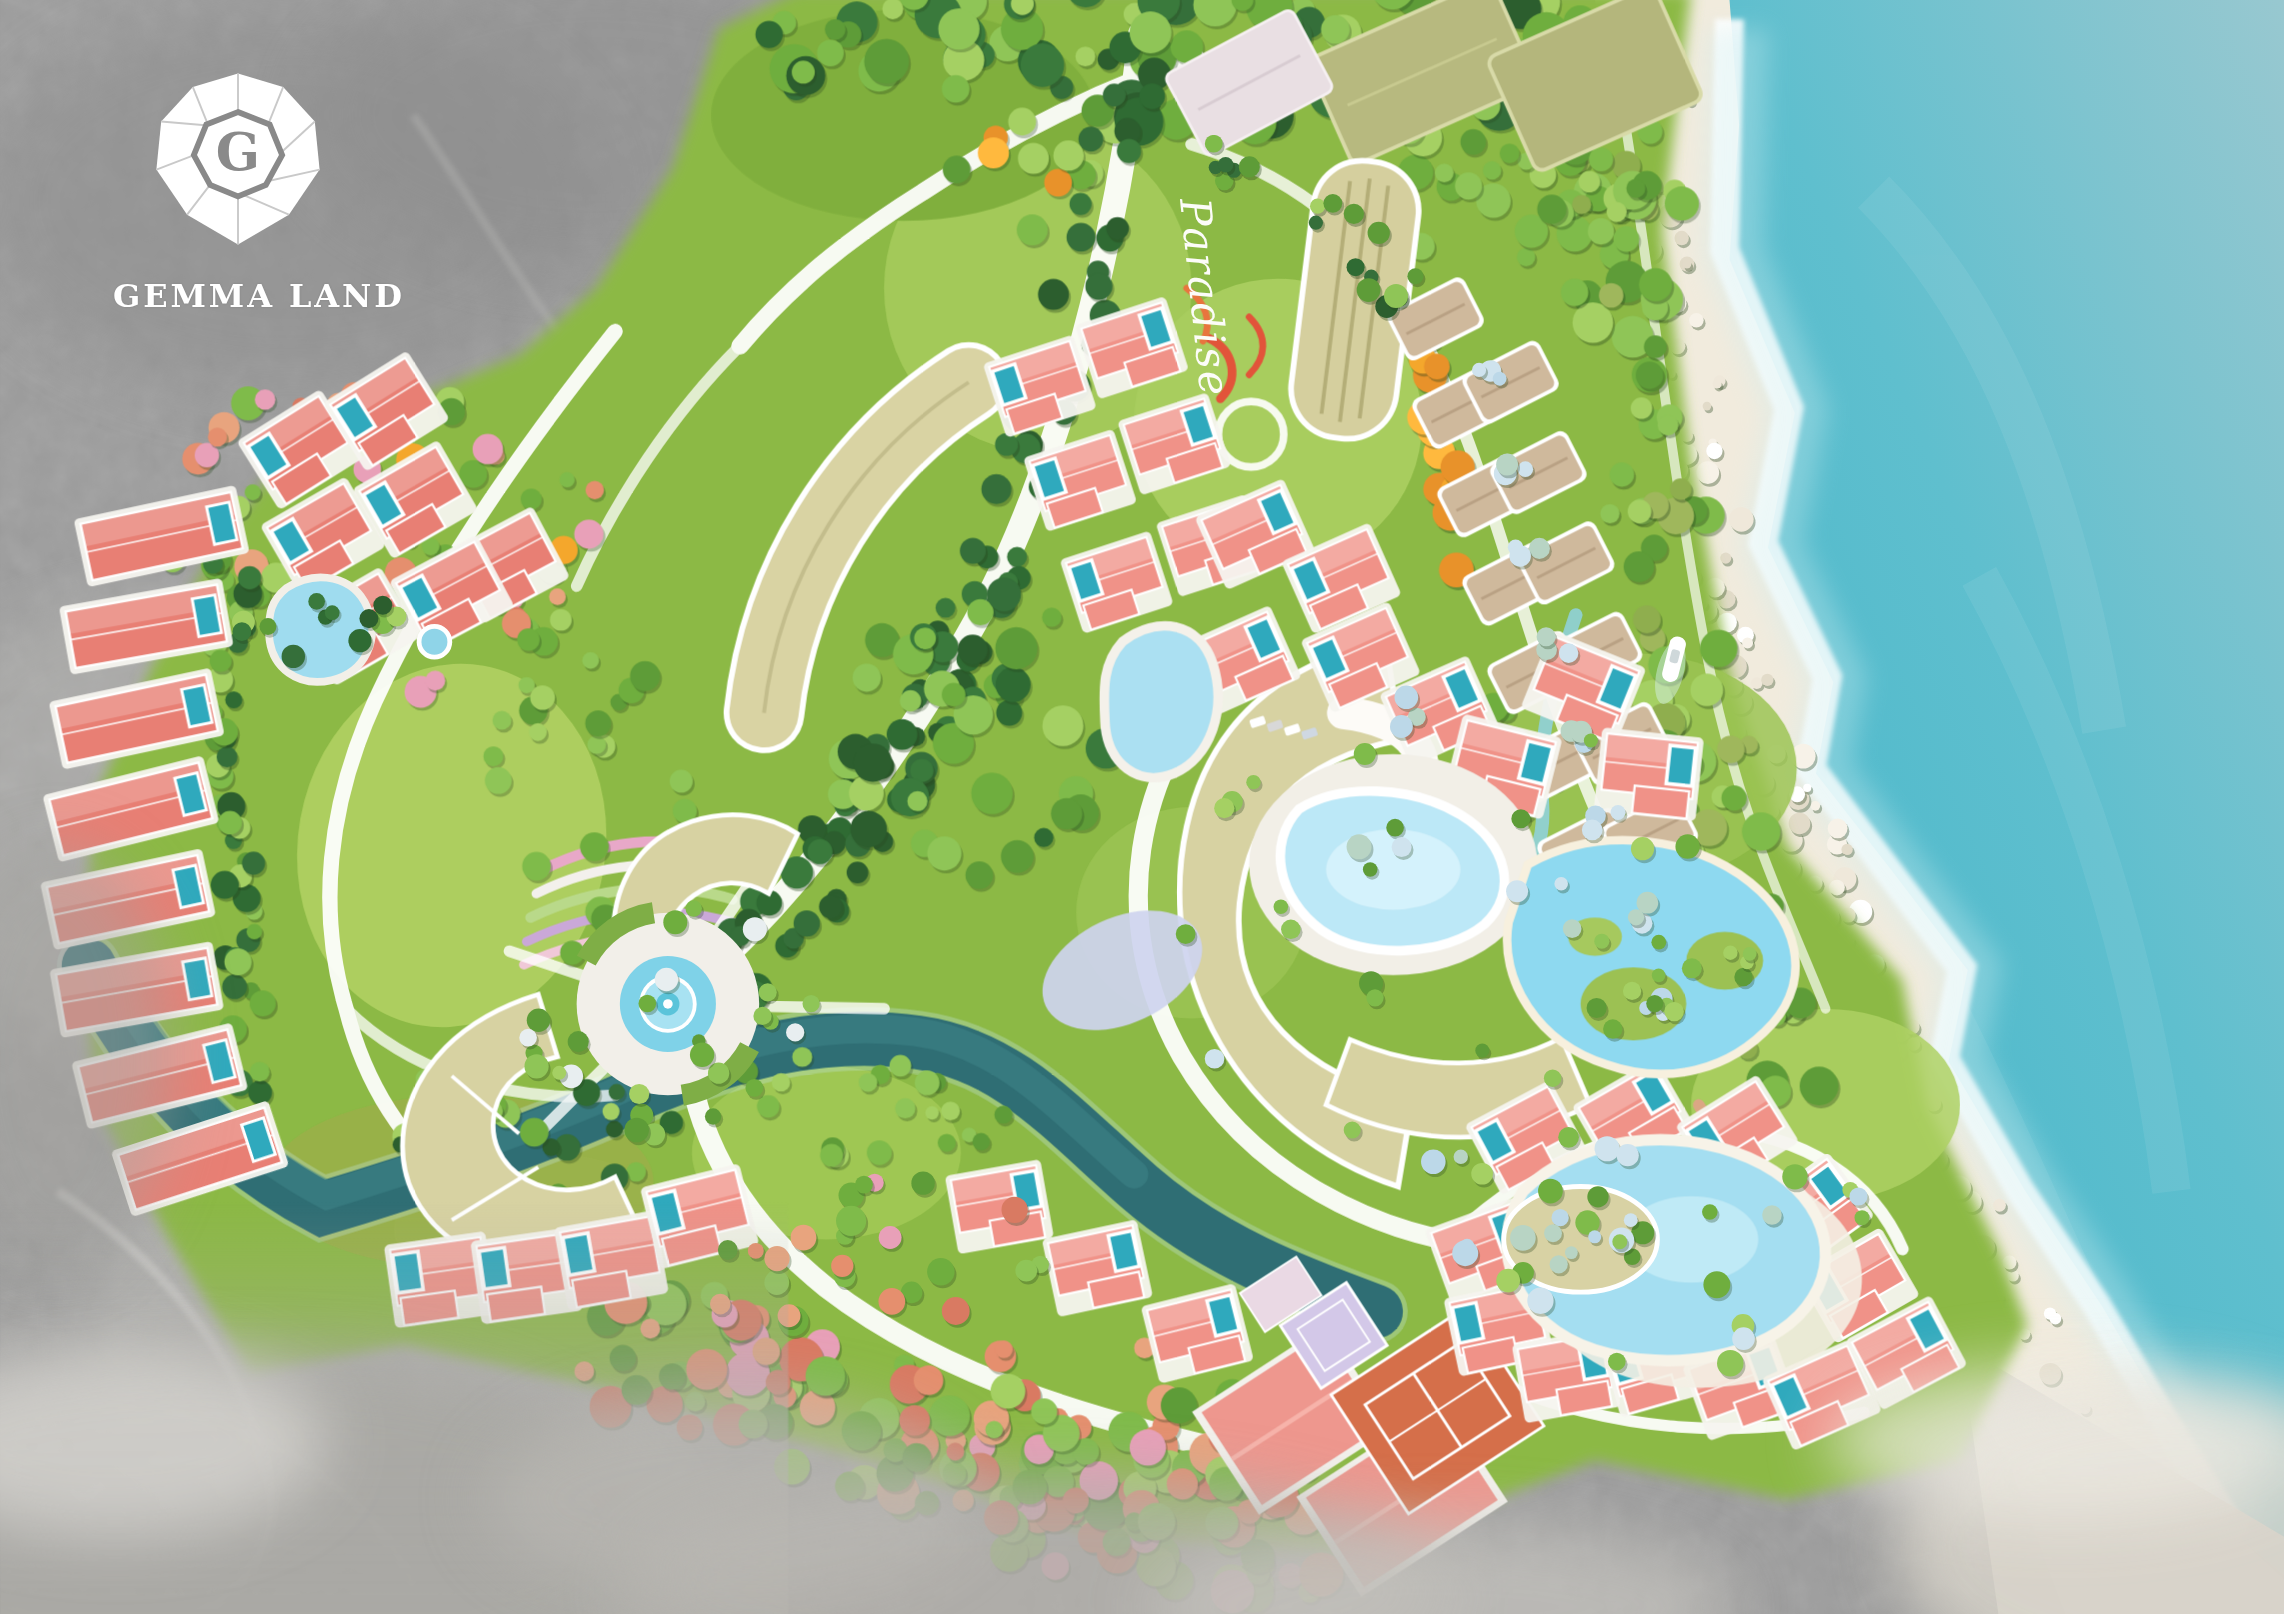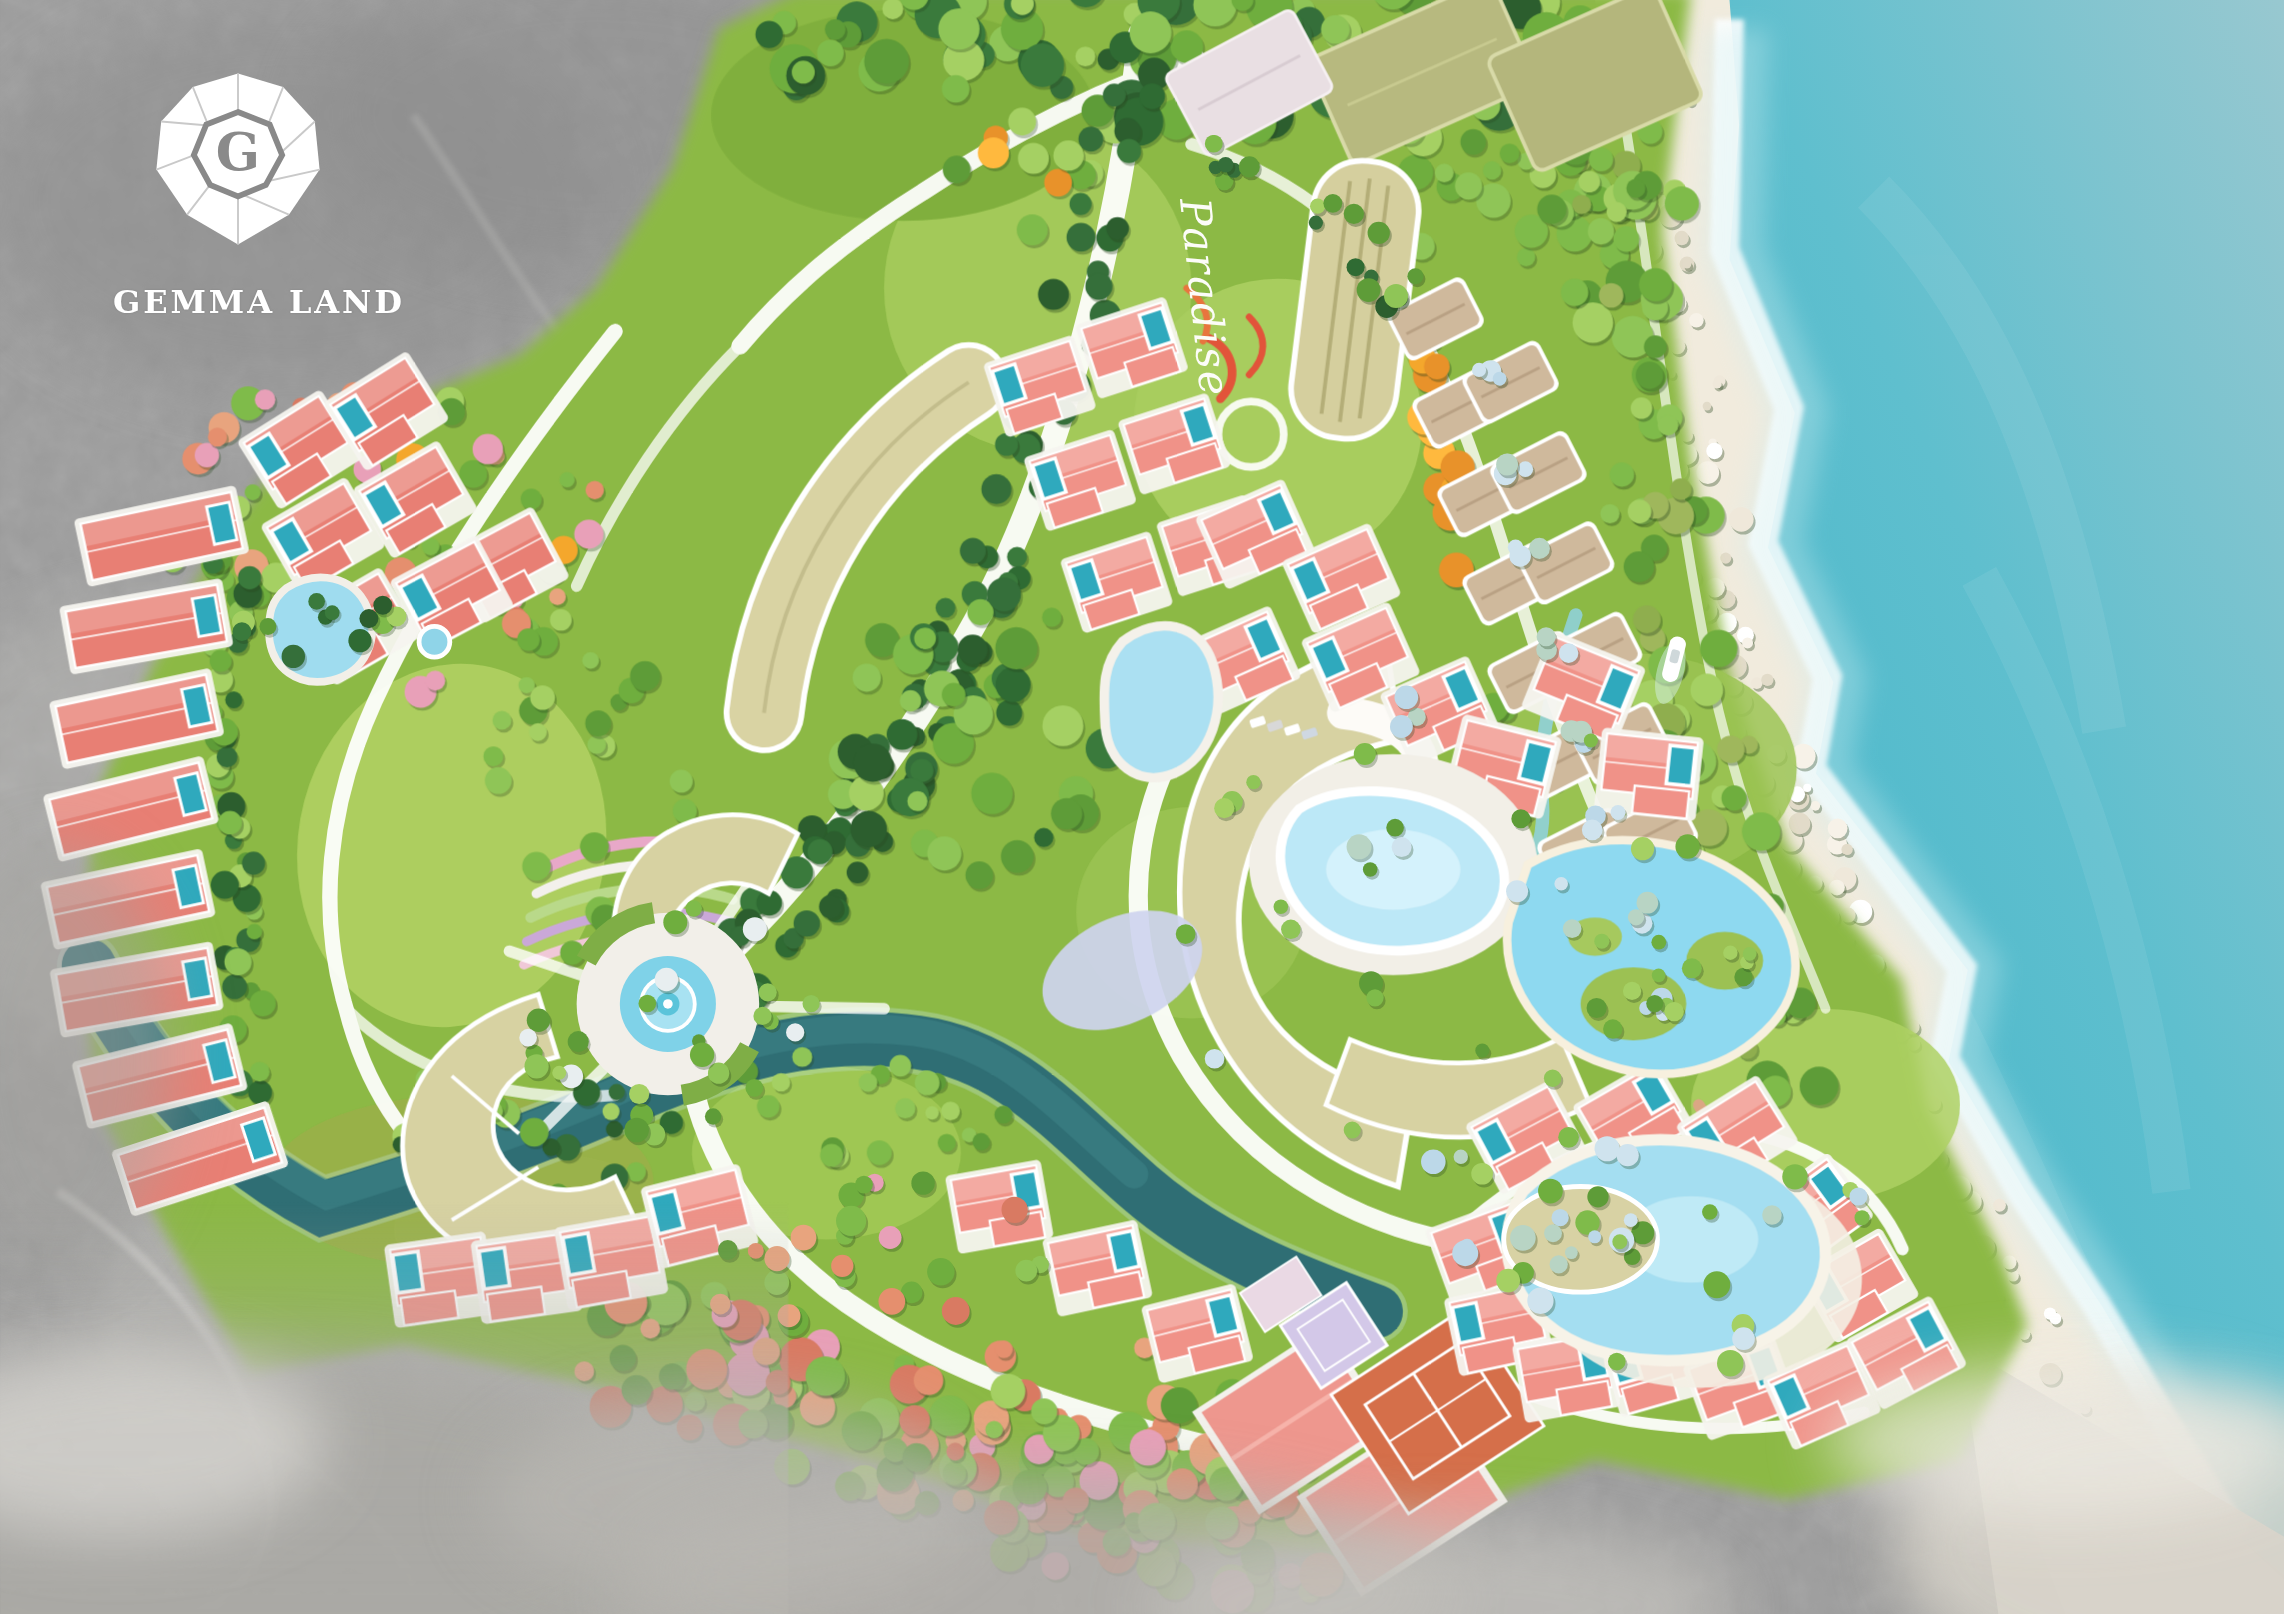--- a/index.html
+++ b/index.html
@@ -1,20 +1,20 @@
 <!DOCTYPE html>
 <html><head>
 <meta charset="utf-8">
 <style>
   html,body{margin:0;padding:0;background:#9d9d9d;}
   #stage{position:relative;width:2285px;height:1615px;overflow:hidden;
          font-family:"Liberation Sans",sans-serif;}
   #scene{position:absolute;left:0;top:0;}
   #brand{position:absolute;left:113px;top:56px;width:250px;text-align:center;}
-  #brand .wordmark{margin-top:16px;color:#ffffff;font-family:"DejaVu Serif",serif;
+  #brand .wordmark{margin-top:10px;color:#ffffff;font-family:"DejaVu Serif",serif;
     font-weight:bold;font-size:32px;letter-spacing:2.9px;white-space:nowrap;
     text-shadow:0 0 1.9px rgba(90,90,90,.35);}
   .script-sign{font-family:"DejaVu Serif",serif;font-style:italic;}
 </style>
 </head>
 <body>
 
 <div id="stage">
   <svg id="scene" width="2285" height="1615" viewBox="0 0 2378 1681" xmlns="http://www.w3.org/2000/svg">
     <defs>

